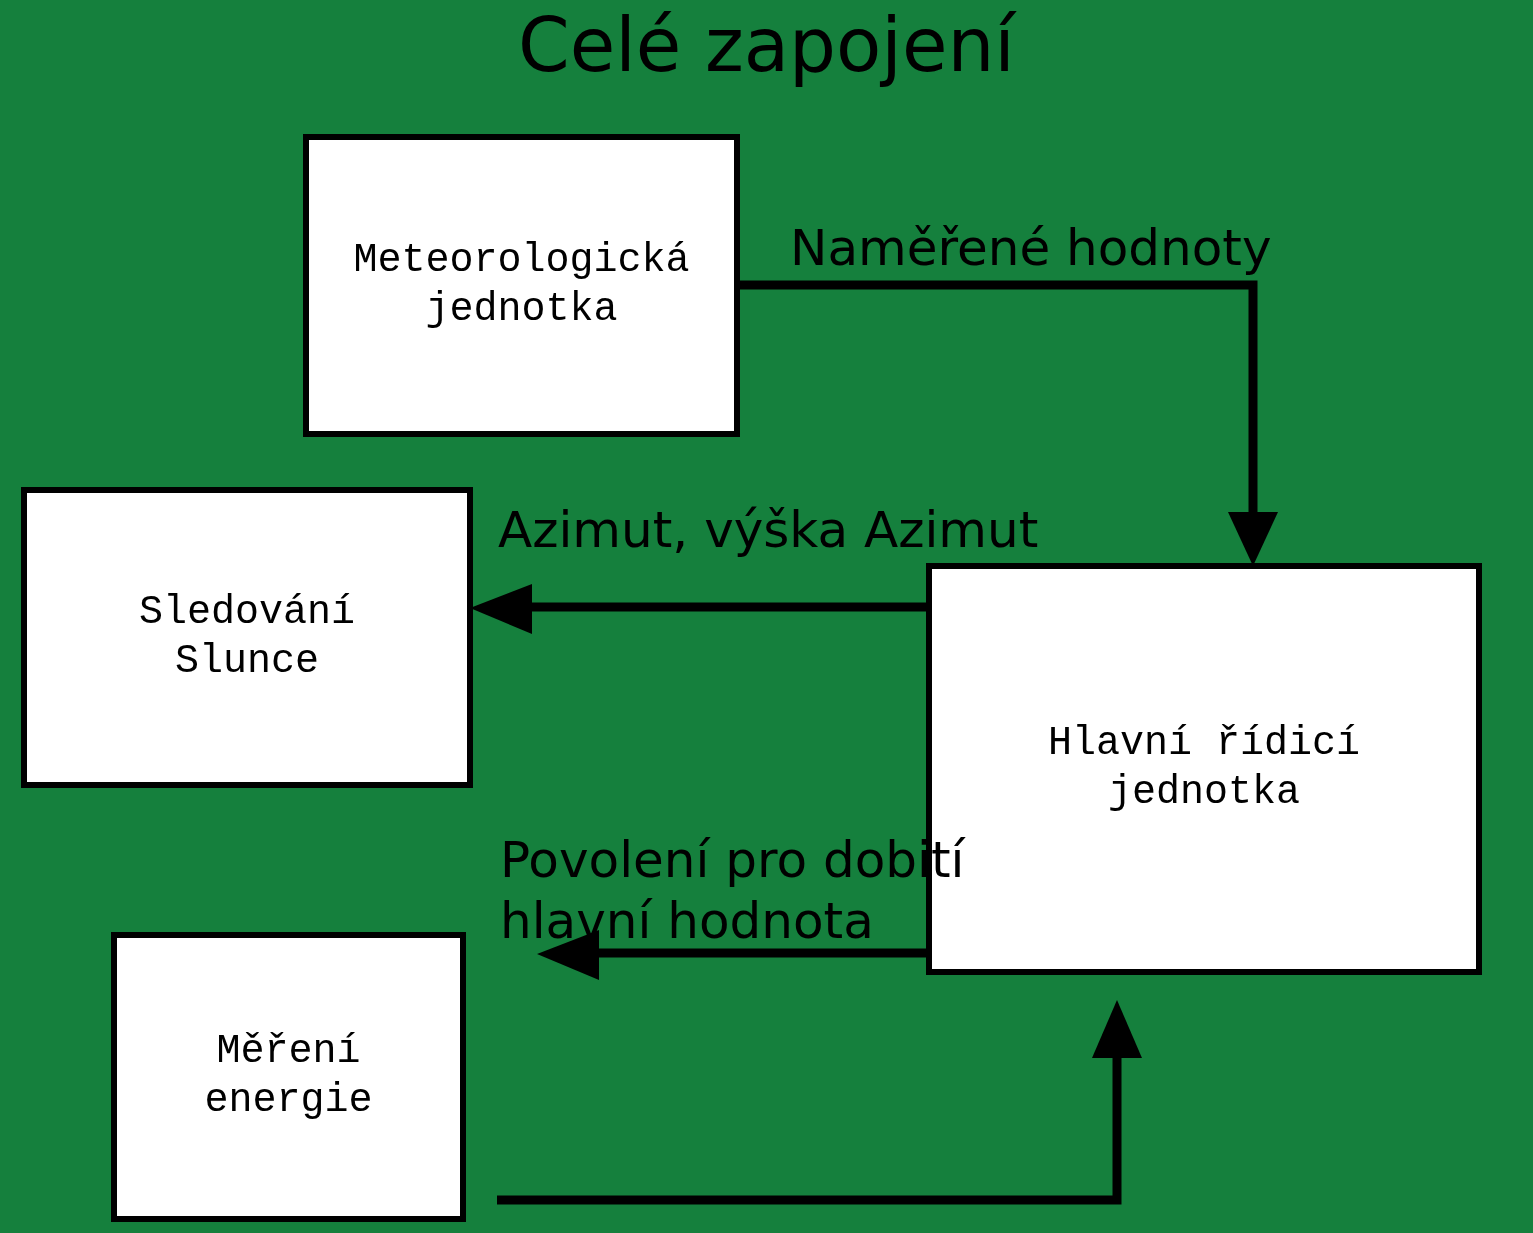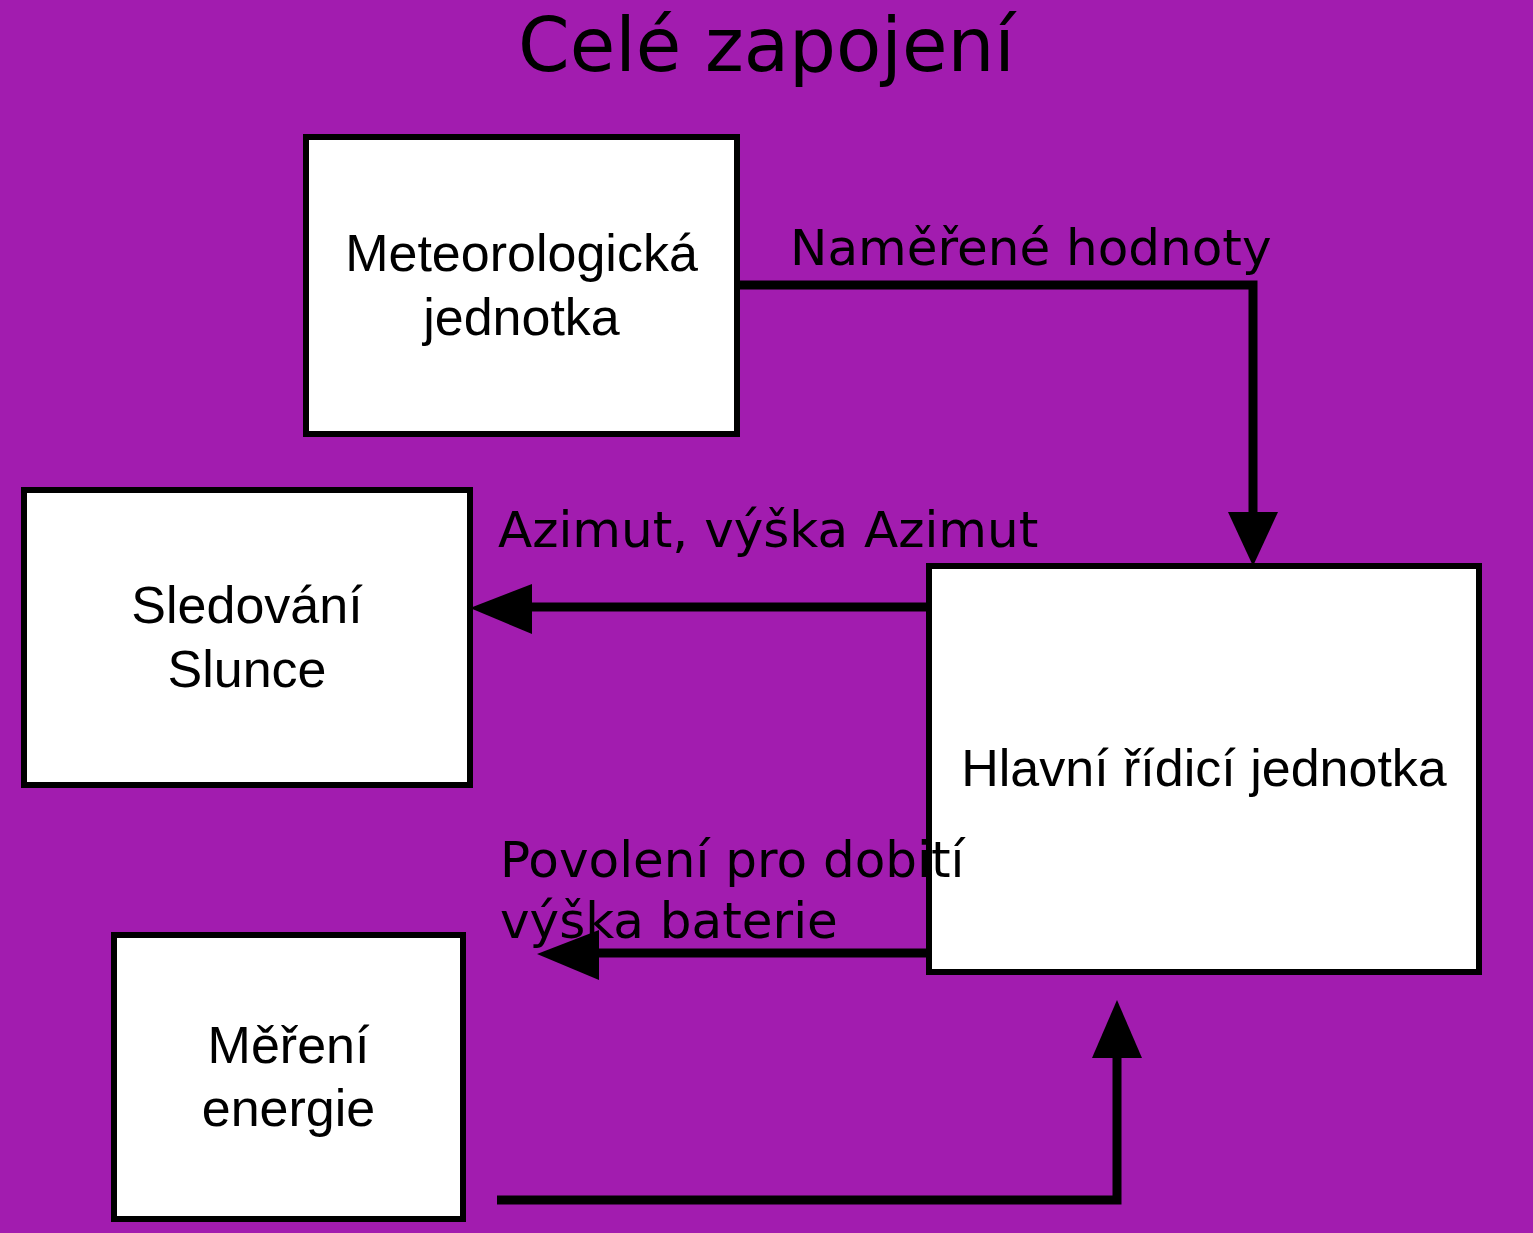--- a/index.html
+++ b/index.html
@@ -4,21 +4,21 @@
 <style>
   html, body {
     margin: 0;
     padding: 0;
     background: #ffffff;
   }
   #canvas {
     position: relative;
     width: 1533px;
     height: 1233px;
-    background: #a21caf;
+    background: #15803d;
     overflow: hidden;
     font-family: "DejaVu Sans", sans-serif;
     color: #000000;
   }
   #diagram-svg {
     position: absolute;
     left: 0;
     top: 0;
     width: 1533px;
     height: 1233px;
@@ -28,22 +28,22 @@
     box-sizing: border-box;
     border: 6px solid #000000;
     background: #ffffff;
     display: flex;
     align-items: center;
     justify-content: center;
     text-align: center;
     line-height: 1.22;
   }
   .node-label {
-    font-size: 52px;
-    font-family: Liberation Sans, sans-serif;
+    font-size: 40px;
+    font-family: Liberation Mono, monospace;
     white-space: pre-line;
     padding: 0 8px;
     text-align: center;
   }
   .page-title {
     position: absolute;
     left: 0;
     top: 2px;
     width: 1533px;
     text-align: center;
@@ -124,16 +124,16 @@
   <div class="node-box" id="node-energy">
     <span class="node-label">Měření
 energie</span>
   </div>
 
   <div class="edge-label" id="label-measured-values">Naměřené hodnoty</div>
 
   <div class="edge-label" id="label-azimuth">Azimut, výška Azimut</div>
 
   <div class="edge-label" id="label-charge-permission">Povolení pro dobití
-výška baterie</div>
+hlavní hodnota</div>
 
 
 </div>
 
 </body></html>

